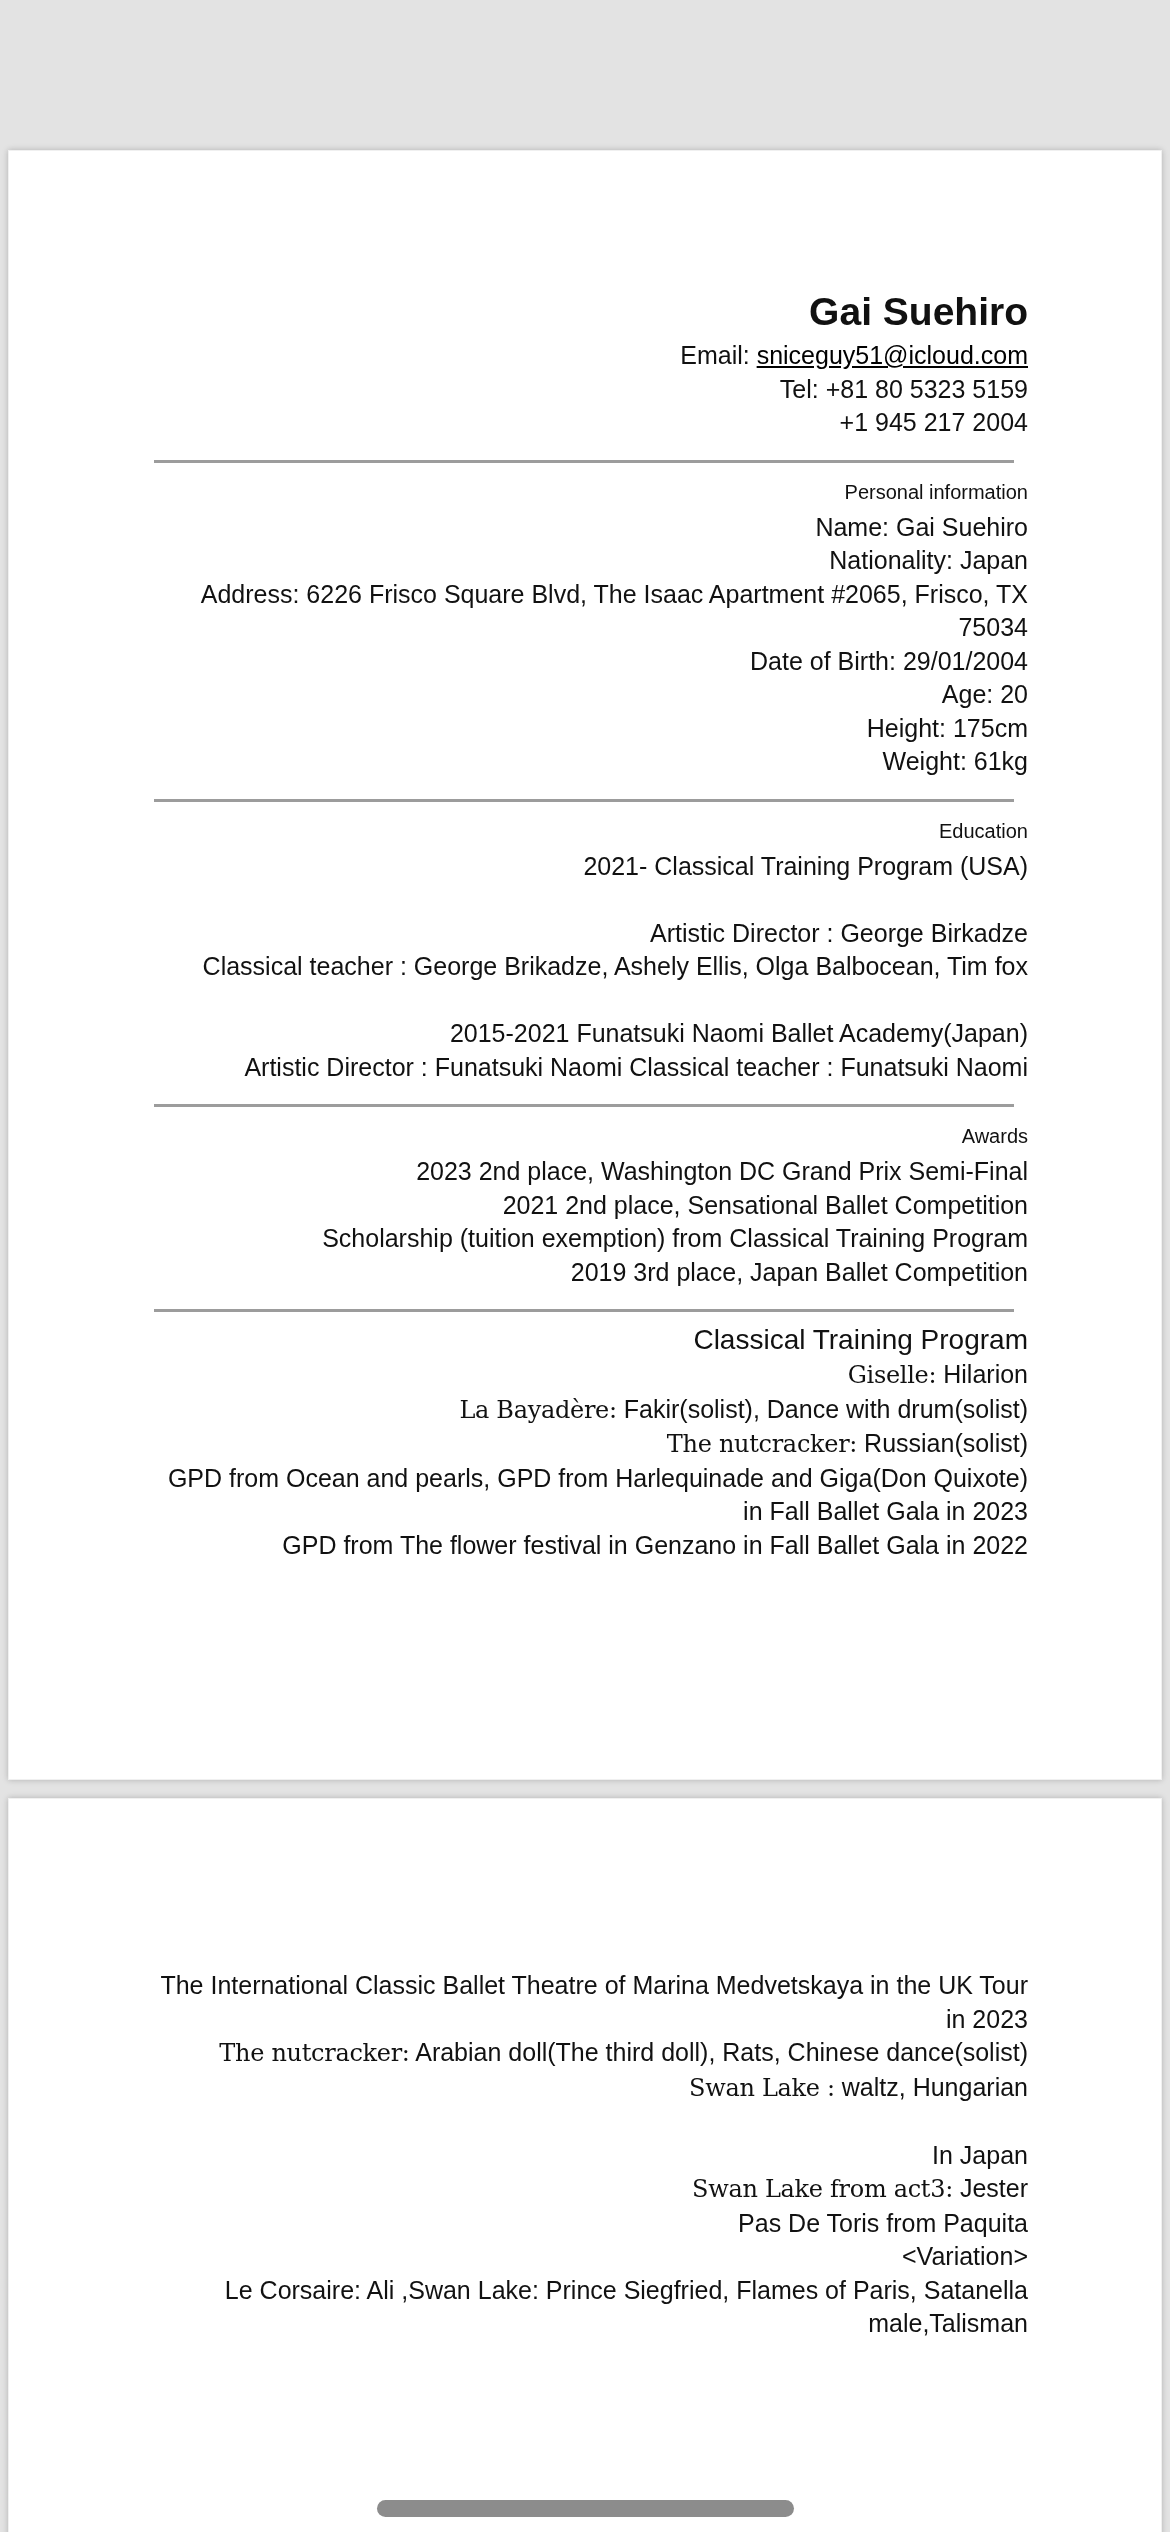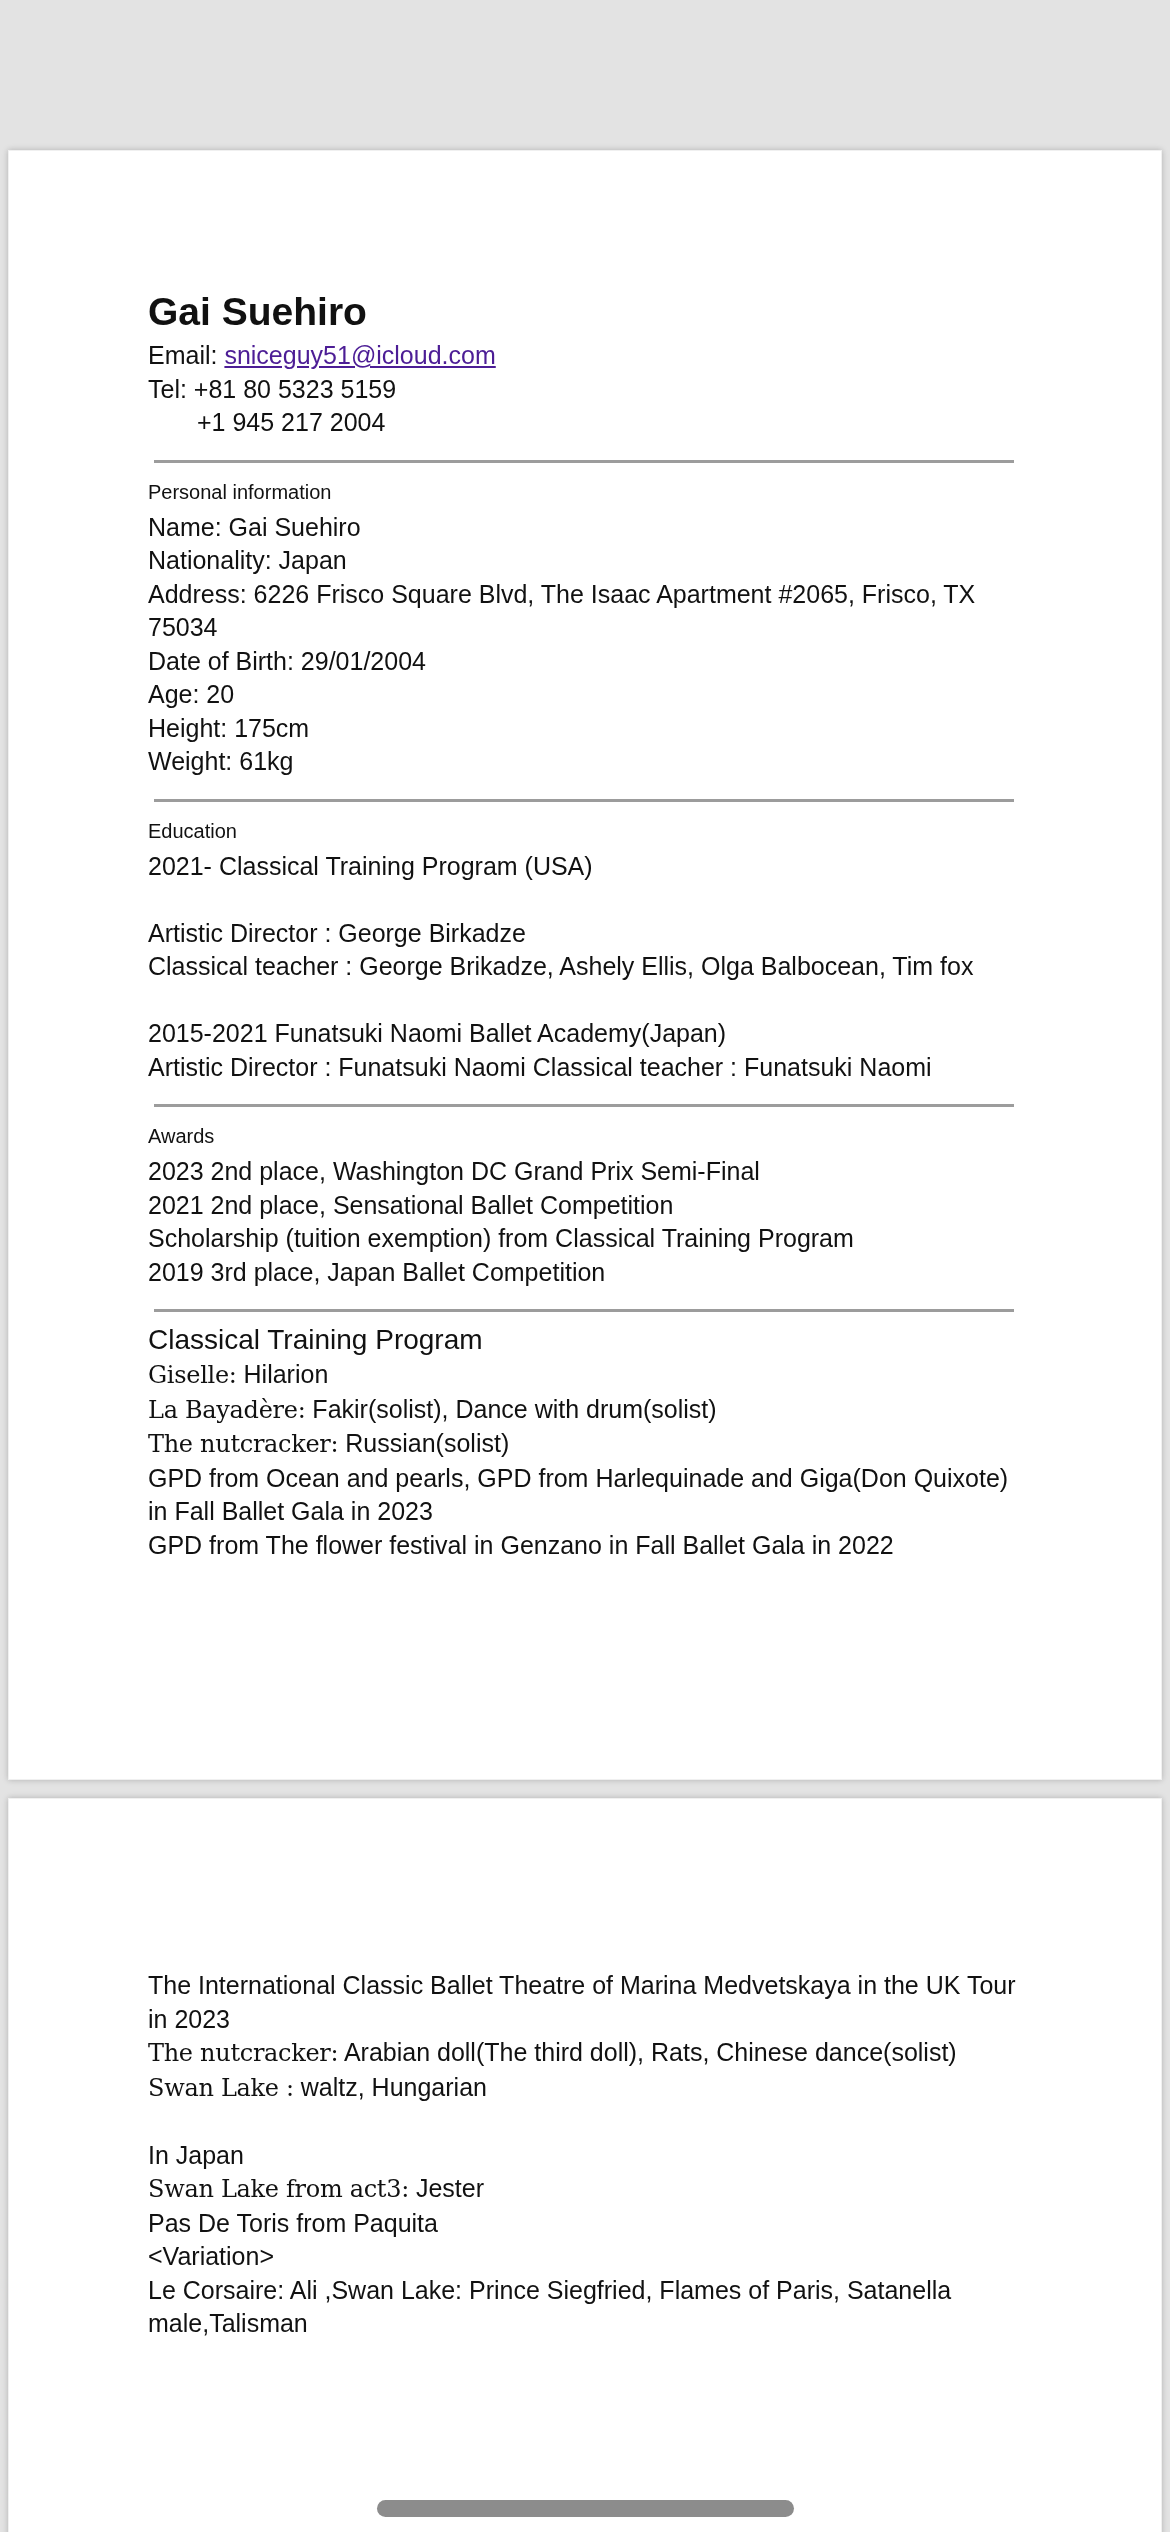--- a/index.html
+++ b/index.html
@@ -20,37 +20,38 @@
     box-shadow: 0 0 6px rgba(0,0,0,0.22);
     border: 1px solid #f0f0f0;
     box-sizing: border-box;
   }
   #page1 { top: 150px; height: 1630px; }
   #page2 { top: 1798px; height: 760px; }
   .content {
     position: absolute;
     left: 139px;
     width: 880px;
+    text-align: right;
   }
   #page1 .content { top: 136px; }
   #page2 .content { top: 170px; }
 
   .line {
     font-size: 25px;
     line-height: 33.5px;
     white-space: pre-wrap;
     margin: 0;
   }
   .name {
     font-size: 39px;
     font-weight: bold;
     line-height: 50px;
     margin: 0 0 2px 0;
   }
-  .email-link { color: #4c1d95; text-decoration: underline; }
+  .email-link { color: #000000; text-decoration: underline; }
   .indent { padding-left: 49px; }
   .heading {
     font-size: 20px;
     line-height: 38px;
     margin: 0;
   }
   .subheading {
     font-size: 28px;
     line-height: 36px;
     margin: 0;

